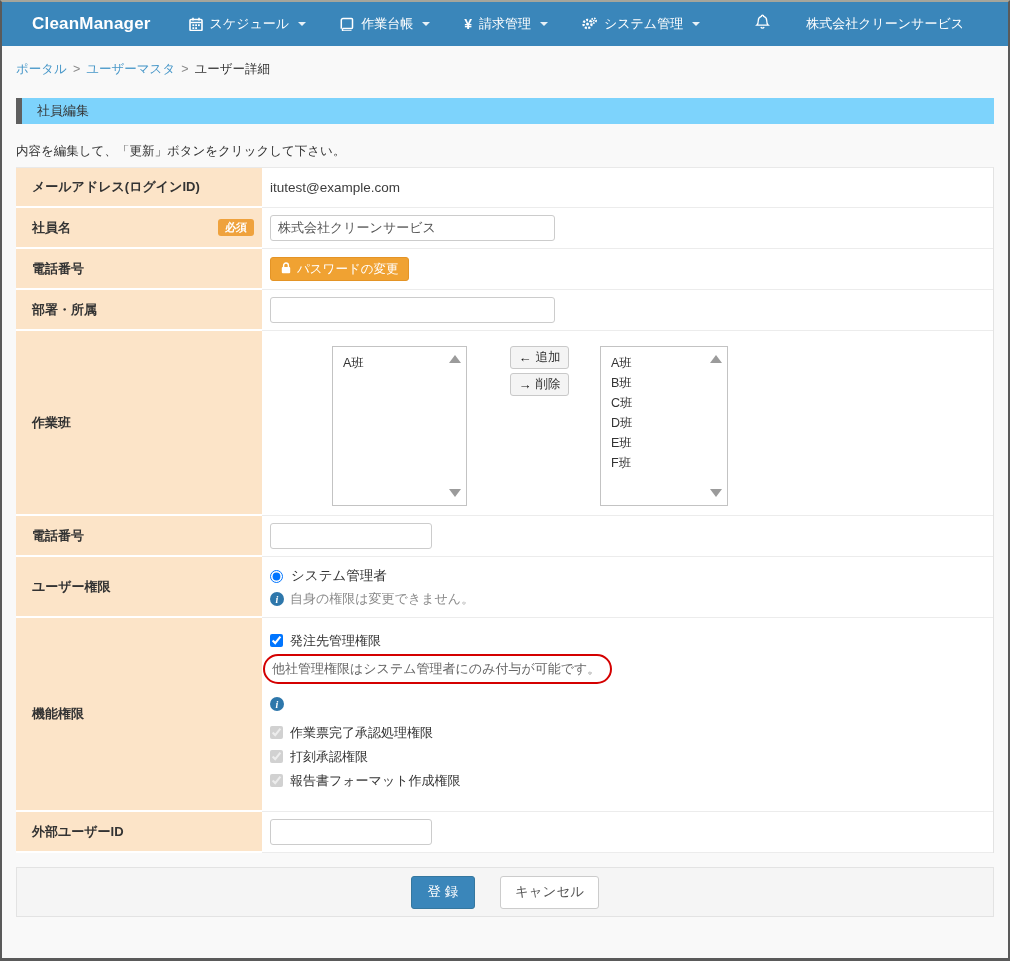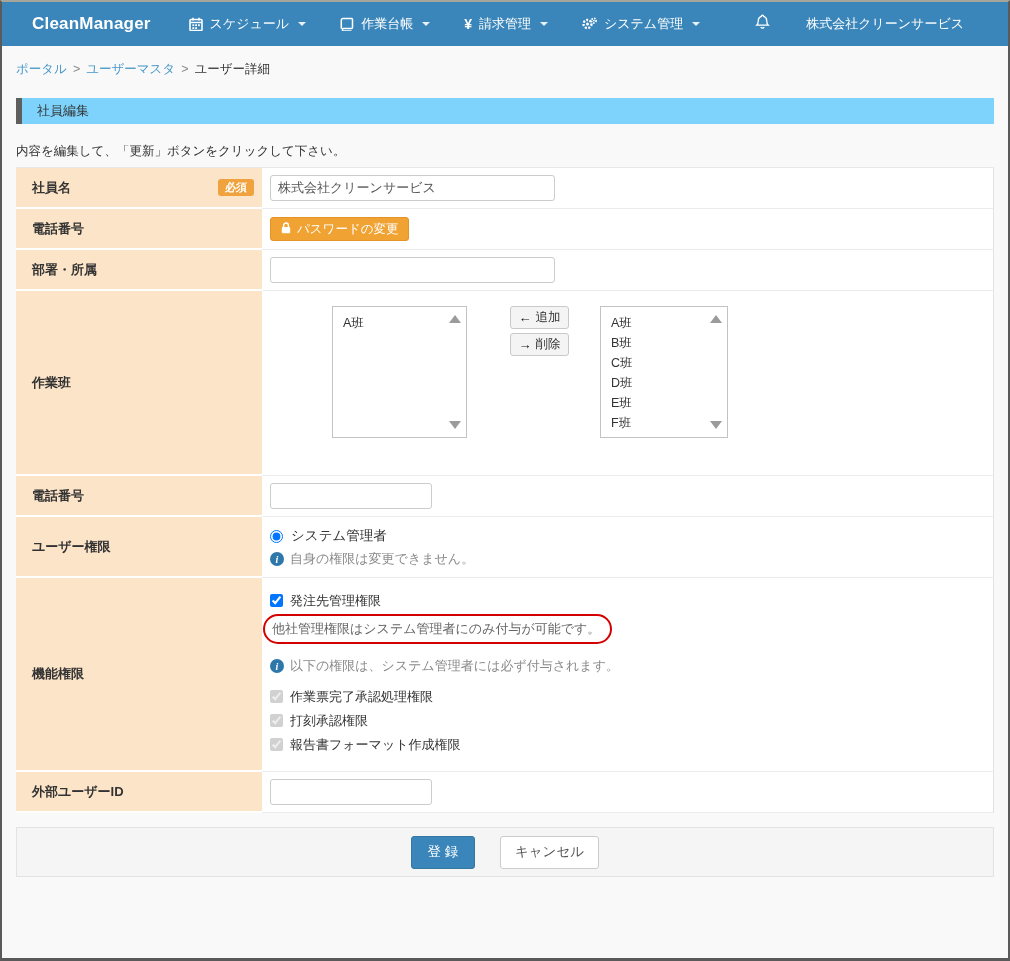--- a/index.html
+++ b/index.html
@@ -85,21 +85,21 @@
   .btn-password {
     display: inline-flex; align-items: center; gap: 6px;
     background: #f0a232; border: 1px solid #e49426; border-radius: 3px;
     color: #fff; font-size: 12.5px; height: 24px; padding: 0 10px; cursor: pointer;
     font-family: inherit;
   }
   
   .team-wrap { display: flex; align-items: flex-start; padding: 15px 0 0 70px; }
   .listbox {
     position: relative; background: #fff; border: 1px solid #c3c3c3;
-    height: 132px; padding: 6px 20px 6px 10px; overflow: hidden;
+    height: 160px; padding: 6px 20px 6px 10px; overflow: hidden;
   }
   .lb-left { width: 135px; } .lb-right { width: 128px; }
   .lb-item { font-size: 12.5px; color: #333; line-height: 1.6; cursor: pointer; }
   .scroll-up, .scroll-down {
     position: absolute; right: 5px; width: 0; height: 0; cursor: pointer;
     border-left: 6px solid transparent; border-right: 6px solid transparent;
   }
   .scroll-up   { top: 8px;    border-bottom: 8px solid #9b9b9b; }
   .scroll-down { bottom: 8px; border-top: 8px solid #9b9b9b; }
   .team-btns { display: flex; flex-direction: column; gap: 4px; margin: 0 31px 0 43px; }
@@ -220,20 +220,26 @@
   </div>
 
   <div class="section-header">
     <span>社員編集</span>
   </div>
 
   <div class="instruction">内容を編集して、「更新」ボタンをクリックして下さい。</div>
 
   <div class="form-table">
 
+    <div class="frow r40">
+      <div class="fl">メールアドレス(ログインID)</div>
+      <div class="fc center">
+        <span class="value-text">itutest@example.com</span>
+      </div>
+    </div>
 
     <div class="frow r41">
       <div class="fl" style="justify-content: space-between;">
         <span>社員名</span>
         <span class="badge-required">必須</span>
       </div>
       <div class="fc center">
         <input type="text" class="w285 input-hl" value="株式会社クリーンサービス" style="">
       </div>
     </div>
@@ -322,21 +328,20 @@
         <div class="perm-wrap">
           <label class="chk-line">
             <input type="checkbox" checked="" style="">
             <span>発注先管理権限</span>
           </label>
           <div class="red-ring">
             <div class="chk-note">他社管理権限はシステム管理者にのみ付与が可能です。</div>
           </div>
           <div class="note-line perm-info">
             <span class="info-icon">i</span>
-            <span>以下の権限は、システム管理者には必ず付与されます。</span>
           </div>
           <div class="locked-list">
             <label class="chk-line">
               <input type="checkbox" checked="" disabled="" style="">
               <span>作業票完了承認処理権限</span>
             </label>
             <label class="chk-line">
               <input type="checkbox" checked="" disabled="" style="">
               <span>打刻承認権限</span>
             </label>

